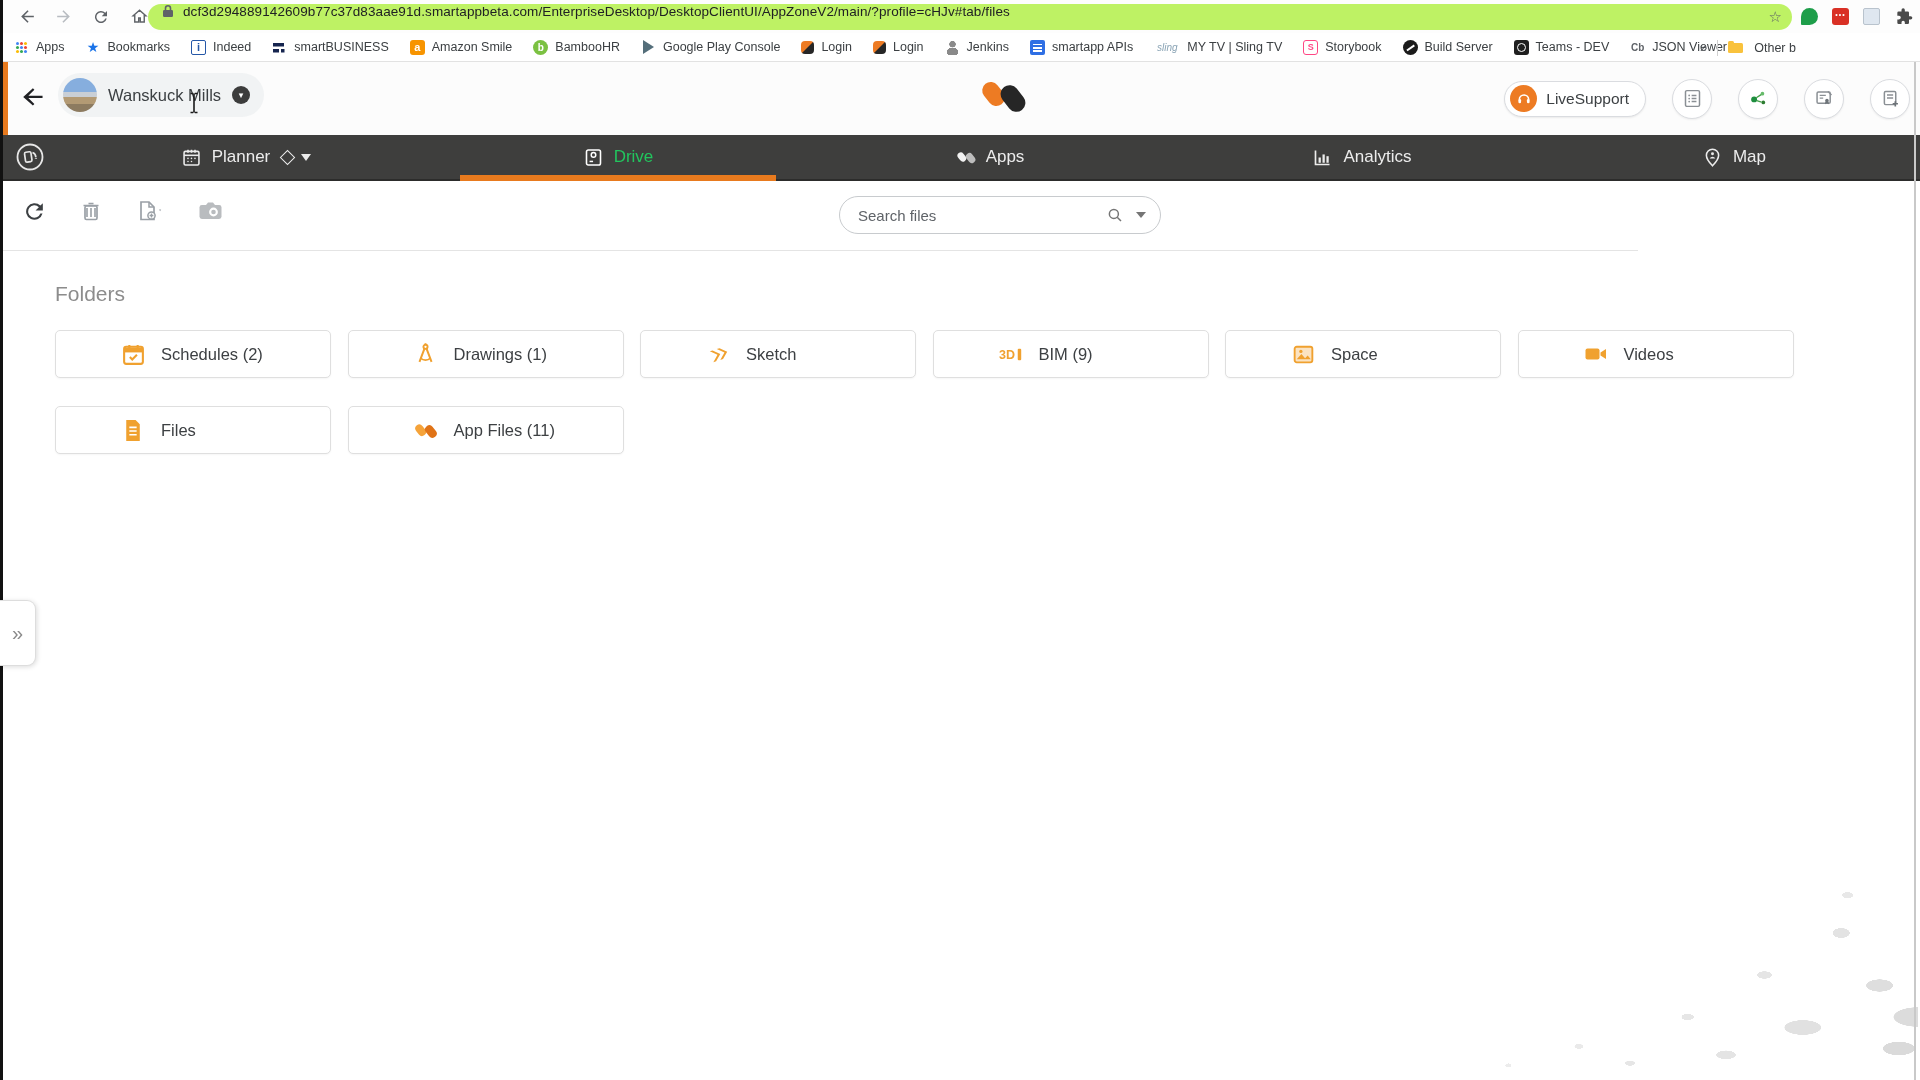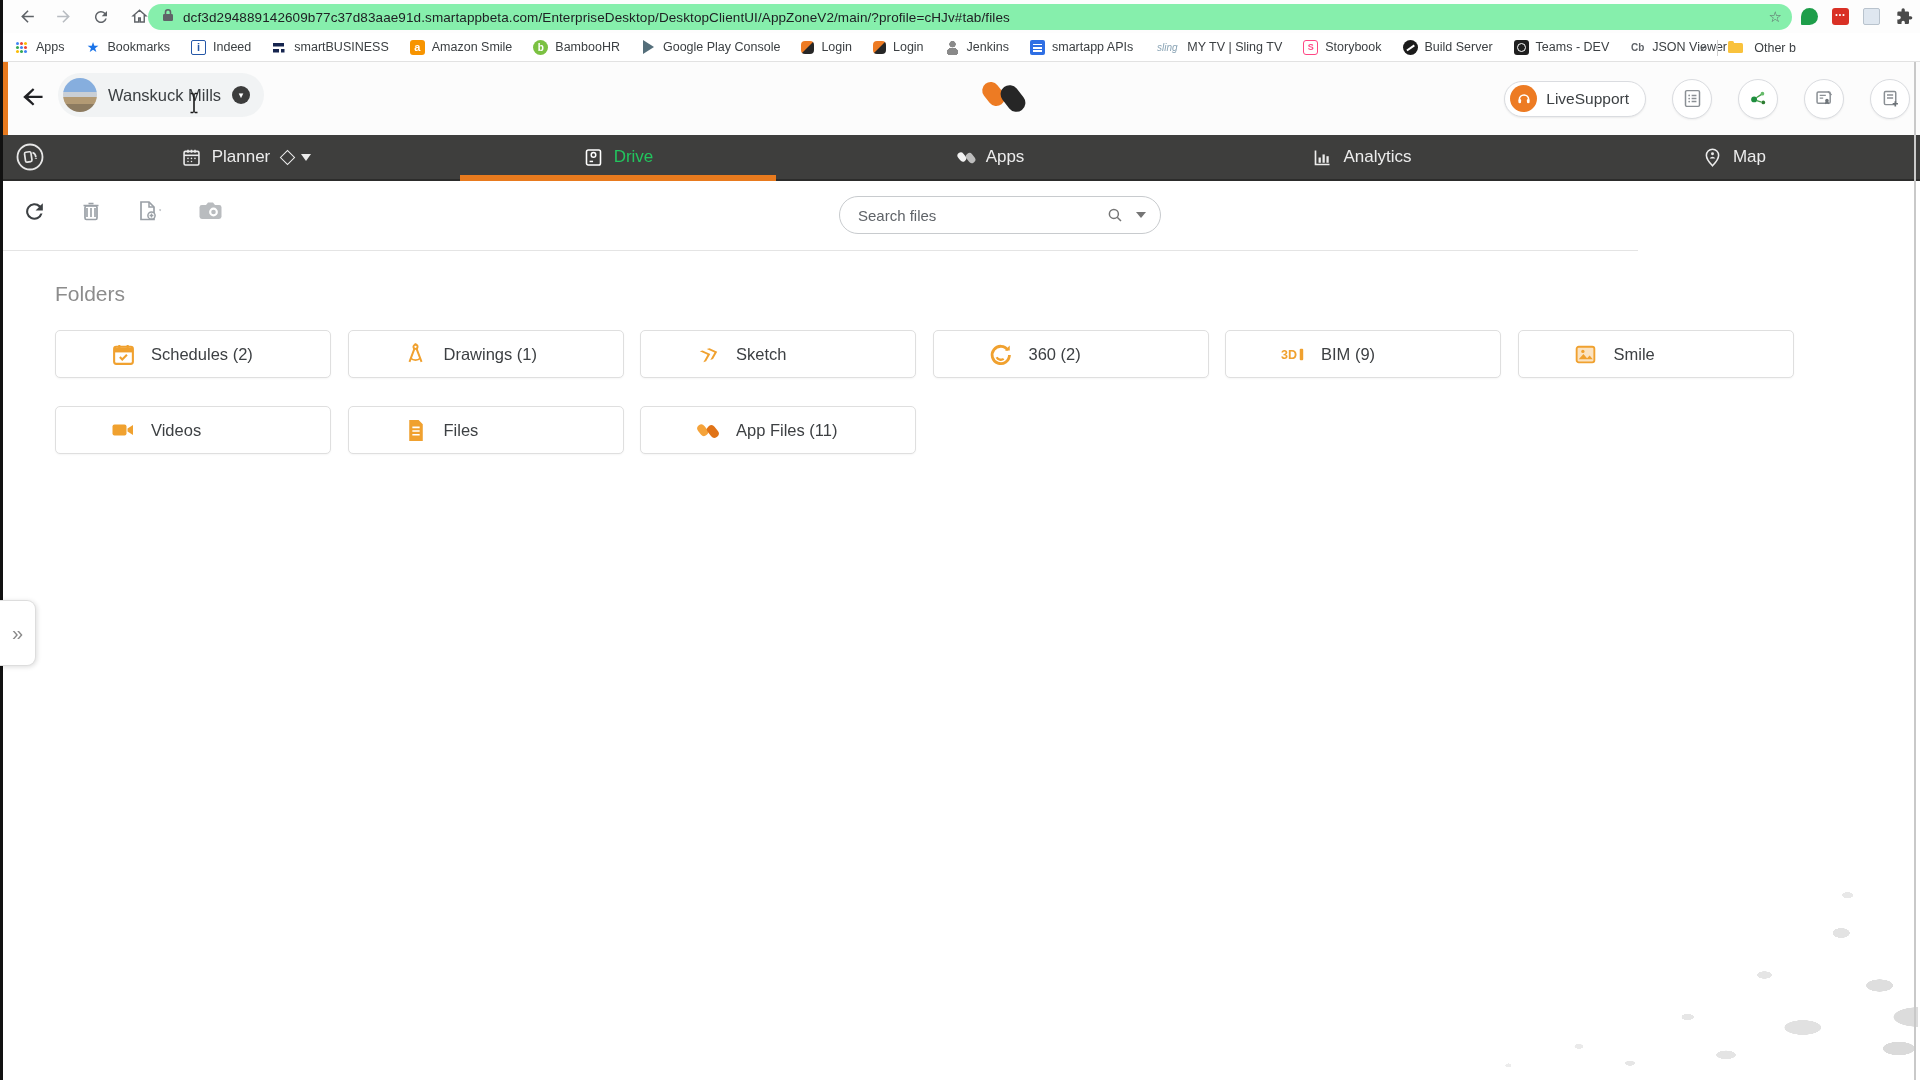--- a/index.html
+++ b/index.html
@@ -4,21 +4,21 @@
 <style>
   * { box-sizing: border-box; margin: 0; padding: 0; }
   html,body { background:#e9e9e9; }
   body { font-family:"Liberation Sans", sans-serif; }
   .screen { position:relative; width:1920px; height:1080px; background:#fff; overflow:hidden; }
 
   
   .chrome-toolbar { position:absolute; left:0; top:0; width:1920px; height:33px; background:#fdfdfd; display:flex; align-items:center; }
   .nav-btn { width:26px; height:26px; display:flex; align-items:center; justify-content:center; flex:none; }
   .nav-btn svg { display:block; }
-  .url-pill { position:absolute; left:148px; top:4px; width:1644px; height:26px; background:#86efac; border-radius:14px; display:flex; align-items:center; padding:0 14px; }
+  .url-pill { position:absolute; left:148px; top:4px; width:1644px; height:26px; background:#bef264; border-radius:14px; display:flex; align-items:flex-start; padding:0 14px; }
   .lock { flex:none; margin-right:9px; }
   .url-text { font-size:13.5px; color:#202124; white-space:nowrap; overflow:hidden; letter-spacing:.1px; }
   .star-btn { position:absolute; right:10px; top:4px; font-size:15px; color:#5f6368; }
   .ext-row { position:absolute; right:0; top:0; height:33px; display:flex; align-items:center; gap:14px; padding-right:6px; }
   .ext { width:17px; height:17px; flex:none; position:relative; }
   .ext-green { background:#1e9e4a; border-radius:50% 50% 50% 6%; }
   .ext-red { background:#d93025; border-radius:3px; }
   .ext-red::before { content:"•••"; position:absolute; left:0; right:0; top:3px; text-align:center; color:#fff; font-size:7px; letter-spacing:1px; }
   .ext-pale { background:#dfe7f0; border:1px solid #b9c3cd; border-radius:2px; }
   .ext-puzzle { width:20px; height:20px; }
@@ -103,21 +103,21 @@
   .act-btn { display:flex; align-items:center; }
   .search-box { position:absolute; left:839px; top:15px; width:322px; height:38px; border:1px solid #c8cbce; border-radius:19px; display:flex; align-items:center; padding:0 14px 0 18px; background:#fff; }
   .search-input { border:none; outline:none; flex:1; font-size:15px; color:#202124; font-family:"Liberation Sans",sans-serif; background:transparent; }
   .search-input::placeholder { color:#5f6368; }
   .search-caret { width:0; height:0; border-left:5px solid transparent; border-right:5px solid transparent; border-top:6px solid #757575; margin-left:12px; }
 
   
   .content { position:absolute; left:0; top:252px; width:1920px; height:828px; background:#fff; }
   .section-title { position:absolute; left:55px; top:30px; font-size:21px; color:#8c8c8c; }
   .folder-grid { position:absolute; left:55px; top:78px; width:1810px; display:flex; flex-wrap:wrap; column-gap:16.5px; row-gap:28px; }
-  .folder-card { width:276px; height:48px; background:#fff; border:1px solid #dfdfdf; border-radius:5px; display:flex; align-items:center; padding-left:18px; gap:15px; box-shadow:0 1px 2px rgba(0,0,0,.04); }
+  .folder-card { width:276px; height:48px; background:#fff; border:1px solid #dfdfdf; border-radius:5px; display:flex; align-items:center; padding-left:28px; gap:15px; box-shadow:0 1px 2px rgba(0,0,0,.04); }
   .folder-icon { width:26px; height:26px; flex:none; display:flex; align-items:center; justify-content:center;margin-left:36px; }
   .folder-label { font-size:16.5px; color:#3d4043; white-space:nowrap; }
 
   
   .edge-left { position:absolute; left:0; top:0; width:3px; height:1080px; background:#111; z-index:60; }
   .edge-right { position:absolute; left:1914px; top:62px; width:2px; height:1018px; background:#c9c9c9; }
   .expander { position:absolute; left:0; top:600px; width:36px; height:66px; background:#fff; border:1px solid #ddd; border-left:none; border-radius:0 9px 9px 0; box-shadow:1px 1px 5px rgba(0,0,0,.14); display:flex; align-items:center; justify-content:center; z-index:61; }
   .expander span { color:#8a8a8a; font-size:20px; }
   .texture { position:absolute; right:2px; bottom:0; width:640px; height:210px; pointer-events:none;
      background:
@@ -487,50 +487,40 @@
             <svg width="25" height="25" viewBox="0 0 24 24">
               <g transform="rotate(-18 12 12)">
                 <path d="M5 6.5 11 12 5 17.5 7.8 17.5 13.8 12 7.8 6.5z" fill="#F0A12F"></path>
                 <path d="M12 6.5 18 12 12 17.5 14.8 17.5 20.8 12 14.8 6.5z" fill="#F0A12F"></path>
               </g>
             </svg>
           </span>
           <span class="folder-label">Sketch</span>
         </div>
 
-        <div class="folder-card">
-          <span class="folder-icon">
-            <svg width="26" height="26" viewBox="0 0 24 24">
-              <path d="M18.5 8.5A8 8 0 1 0 19.8 13" fill="none" stroke="#F0A12F" stroke-width="2.6"></path>
-              <path d="M15.5 8.8h4.6V4.2z" fill="#F0A12F"></path>
-              <path d="M8 15a4.5 4.5 0 0 0 6.5 1.5" fill="none" stroke="#F0A12F" stroke-width="2.2"></path>
-            </svg>
-          </span>
-          <span class="folder-label">360 (2)</span>
-        </div>
 
         <div class="folder-card">
           <span class="folder-icon">
             <svg width="27" height="25" viewBox="0 0 27 24">
               <text x="1" y="17" font-family="Liberation Sans,sans-serif" font-size="13" font-weight="bold" fill="#F0A12F">3D</text>
               <rect x="20.5" y="6" width="3.6" height="12" rx="1" fill="#F0A12F"></rect>
             </svg>
           </span>
           <span class="folder-label">BIM (9)</span>
         </div>
 
         <div class="folder-card">
           <span class="folder-icon">
             <svg width="25" height="25" viewBox="0 0 24 24">
               <rect x="3.5" y="4.5" width="17" height="15" rx="2" fill="#fbe3c2" stroke="#F0A12F" stroke-width="1.8"></rect>
               <path d="M5.5 16.5l4.5-5 3.5 4 2.5-2.6 3 3.6z" fill="#F0A12F"></path>
               <circle cx="9.5" cy="9" r="1.6" fill="#F0A12F"></circle>
             </svg>
           </span>
-          <span class="folder-label">Smile</span>
+          <span class="folder-label">Space</span>
         </div>
 
         <div class="folder-card">
           <span class="folder-icon">
             <svg width="26" height="24" viewBox="0 0 26 24">
               <rect x="2.5" y="6.5" width="14" height="11" rx="2" fill="#F0A12F"></rect>
               <path d="M17.5 10.5 23 7v10l-5.5-3.5z" fill="#F0A12F"></path>
             </svg>
           </span>
           <span class="folder-label">Videos</span>

